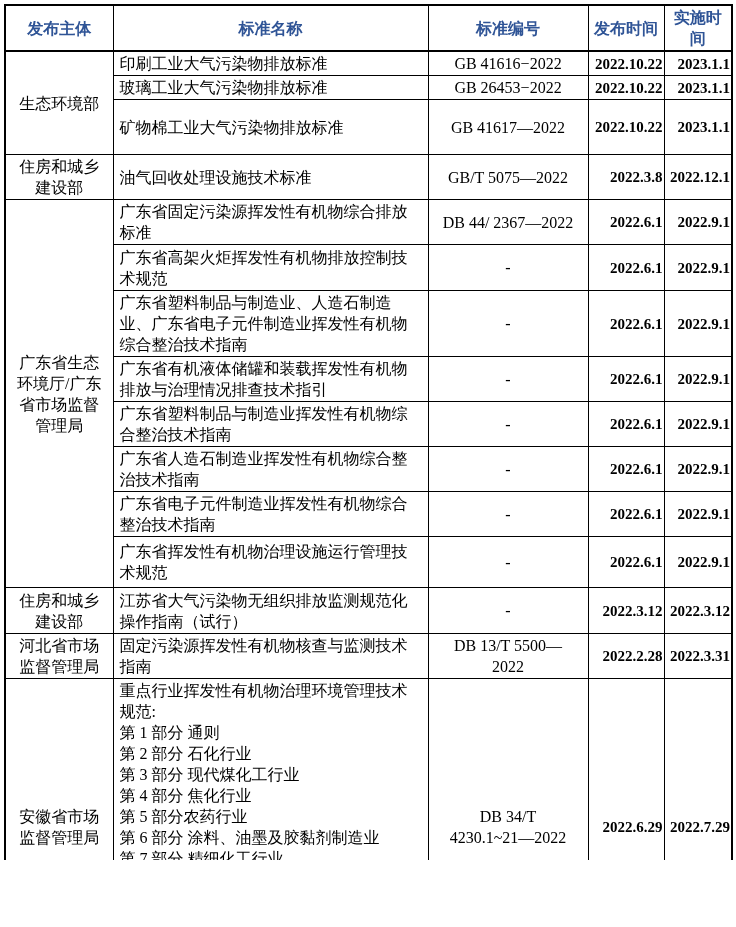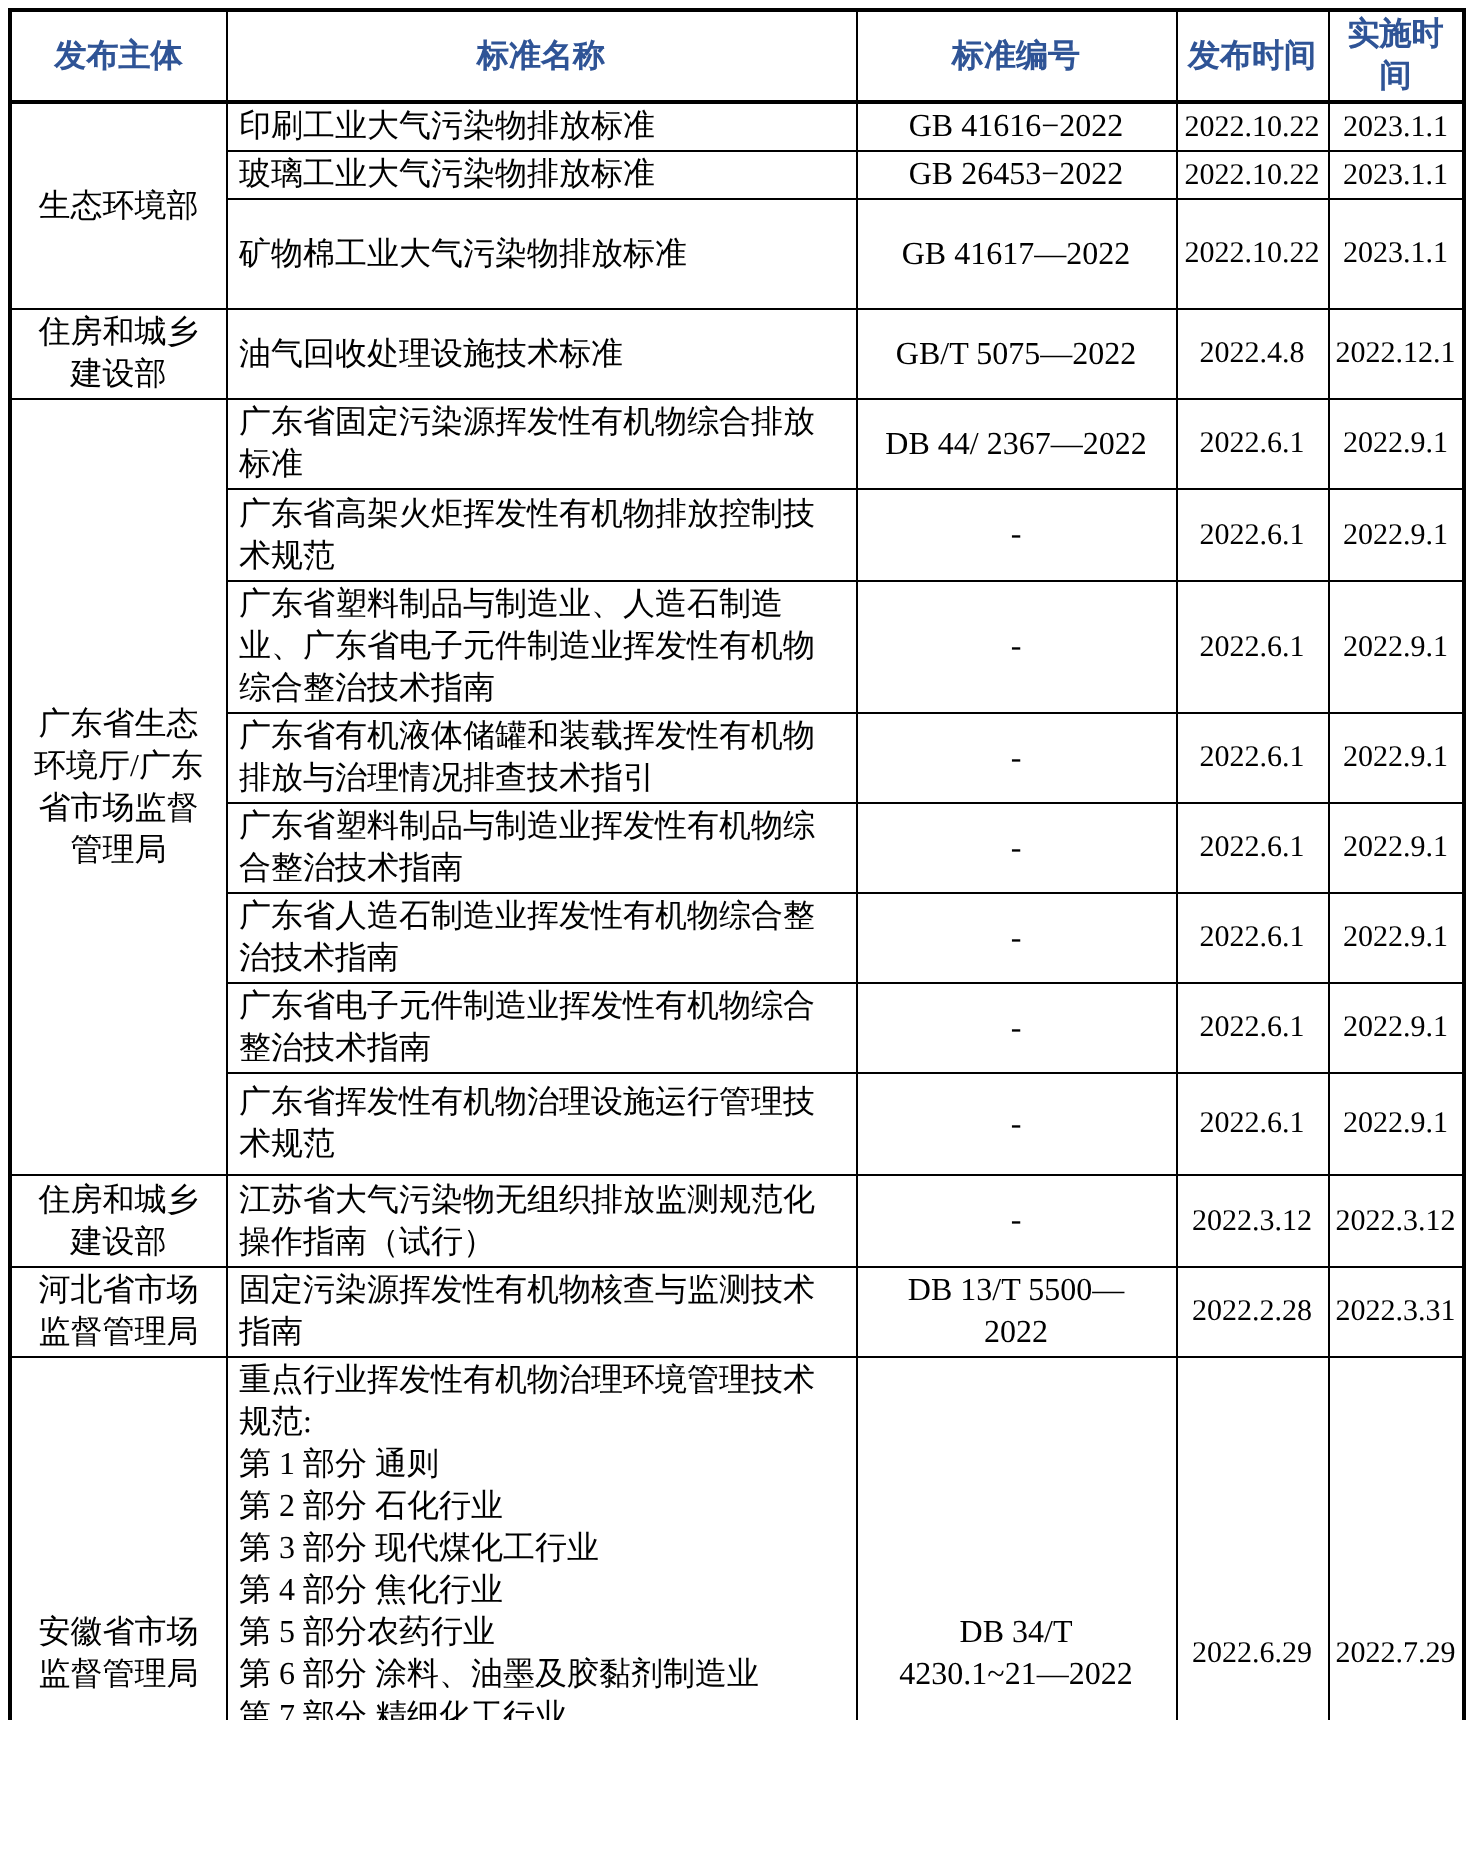--- a/index.html
+++ b/index.html
@@ -50,25 +50,26 @@
     white-space: pre-wrap;
   }
   td.code {
     text-align: center;
     padding: 1px 3px;
     font-size: 16px;
     line-height: 21px;
     white-space: pre-line;
   }
   td.date {
-    text-align: center;
+    text-align: right;
     padding: 1px 1px;
     font-size: 15px;
     line-height: 20px;
     white-space: nowrap;
+    font-weight: bold;
   }
 </style>
 </head>
 <body>
 
 <div class="page">
   <table class="std" id="standards-table">
     <colgroup>
       <col style="width:108px">
       <col style="width:315px">
@@ -102,21 +103,21 @@
         <tr style="height: 55px;">
           <td class="name">矿物棉工业大气污染物排放标准</td>
           <td class="code">GB 41617—2022</td>
           <td class="date">2022.10.22</td>
           <td class="date">2023.1.1</td>
         </tr>
         <tr style="height: 42px; margin-left: 48px;">
           <td class="publisher" rowspan="1">住房和城乡建设部</td>
           <td class="name">油气回收处理设施技术标准</td>
           <td class="code">GB/T 5075—2022</td>
-          <td class="date">2022.4.8</td>
+          <td class="date">2022.3.8</td>
           <td class="date">2022.12.1</td>
         </tr>
         <tr style="height: 44px;">
           <td class="publisher" rowspan="8">广东省生态环境厅/广东省市场监督管理局</td>
           <td class="name">广东省固定污染源挥发性有机物综合排放标准</td>
           <td class="code">DB 44/ 2367—2022</td>
           <td class="date">2022.6.1</td>
           <td class="date">2022.9.1</td>
         </tr>
         <tr style="height: 46px; padding-left: 44px;">

